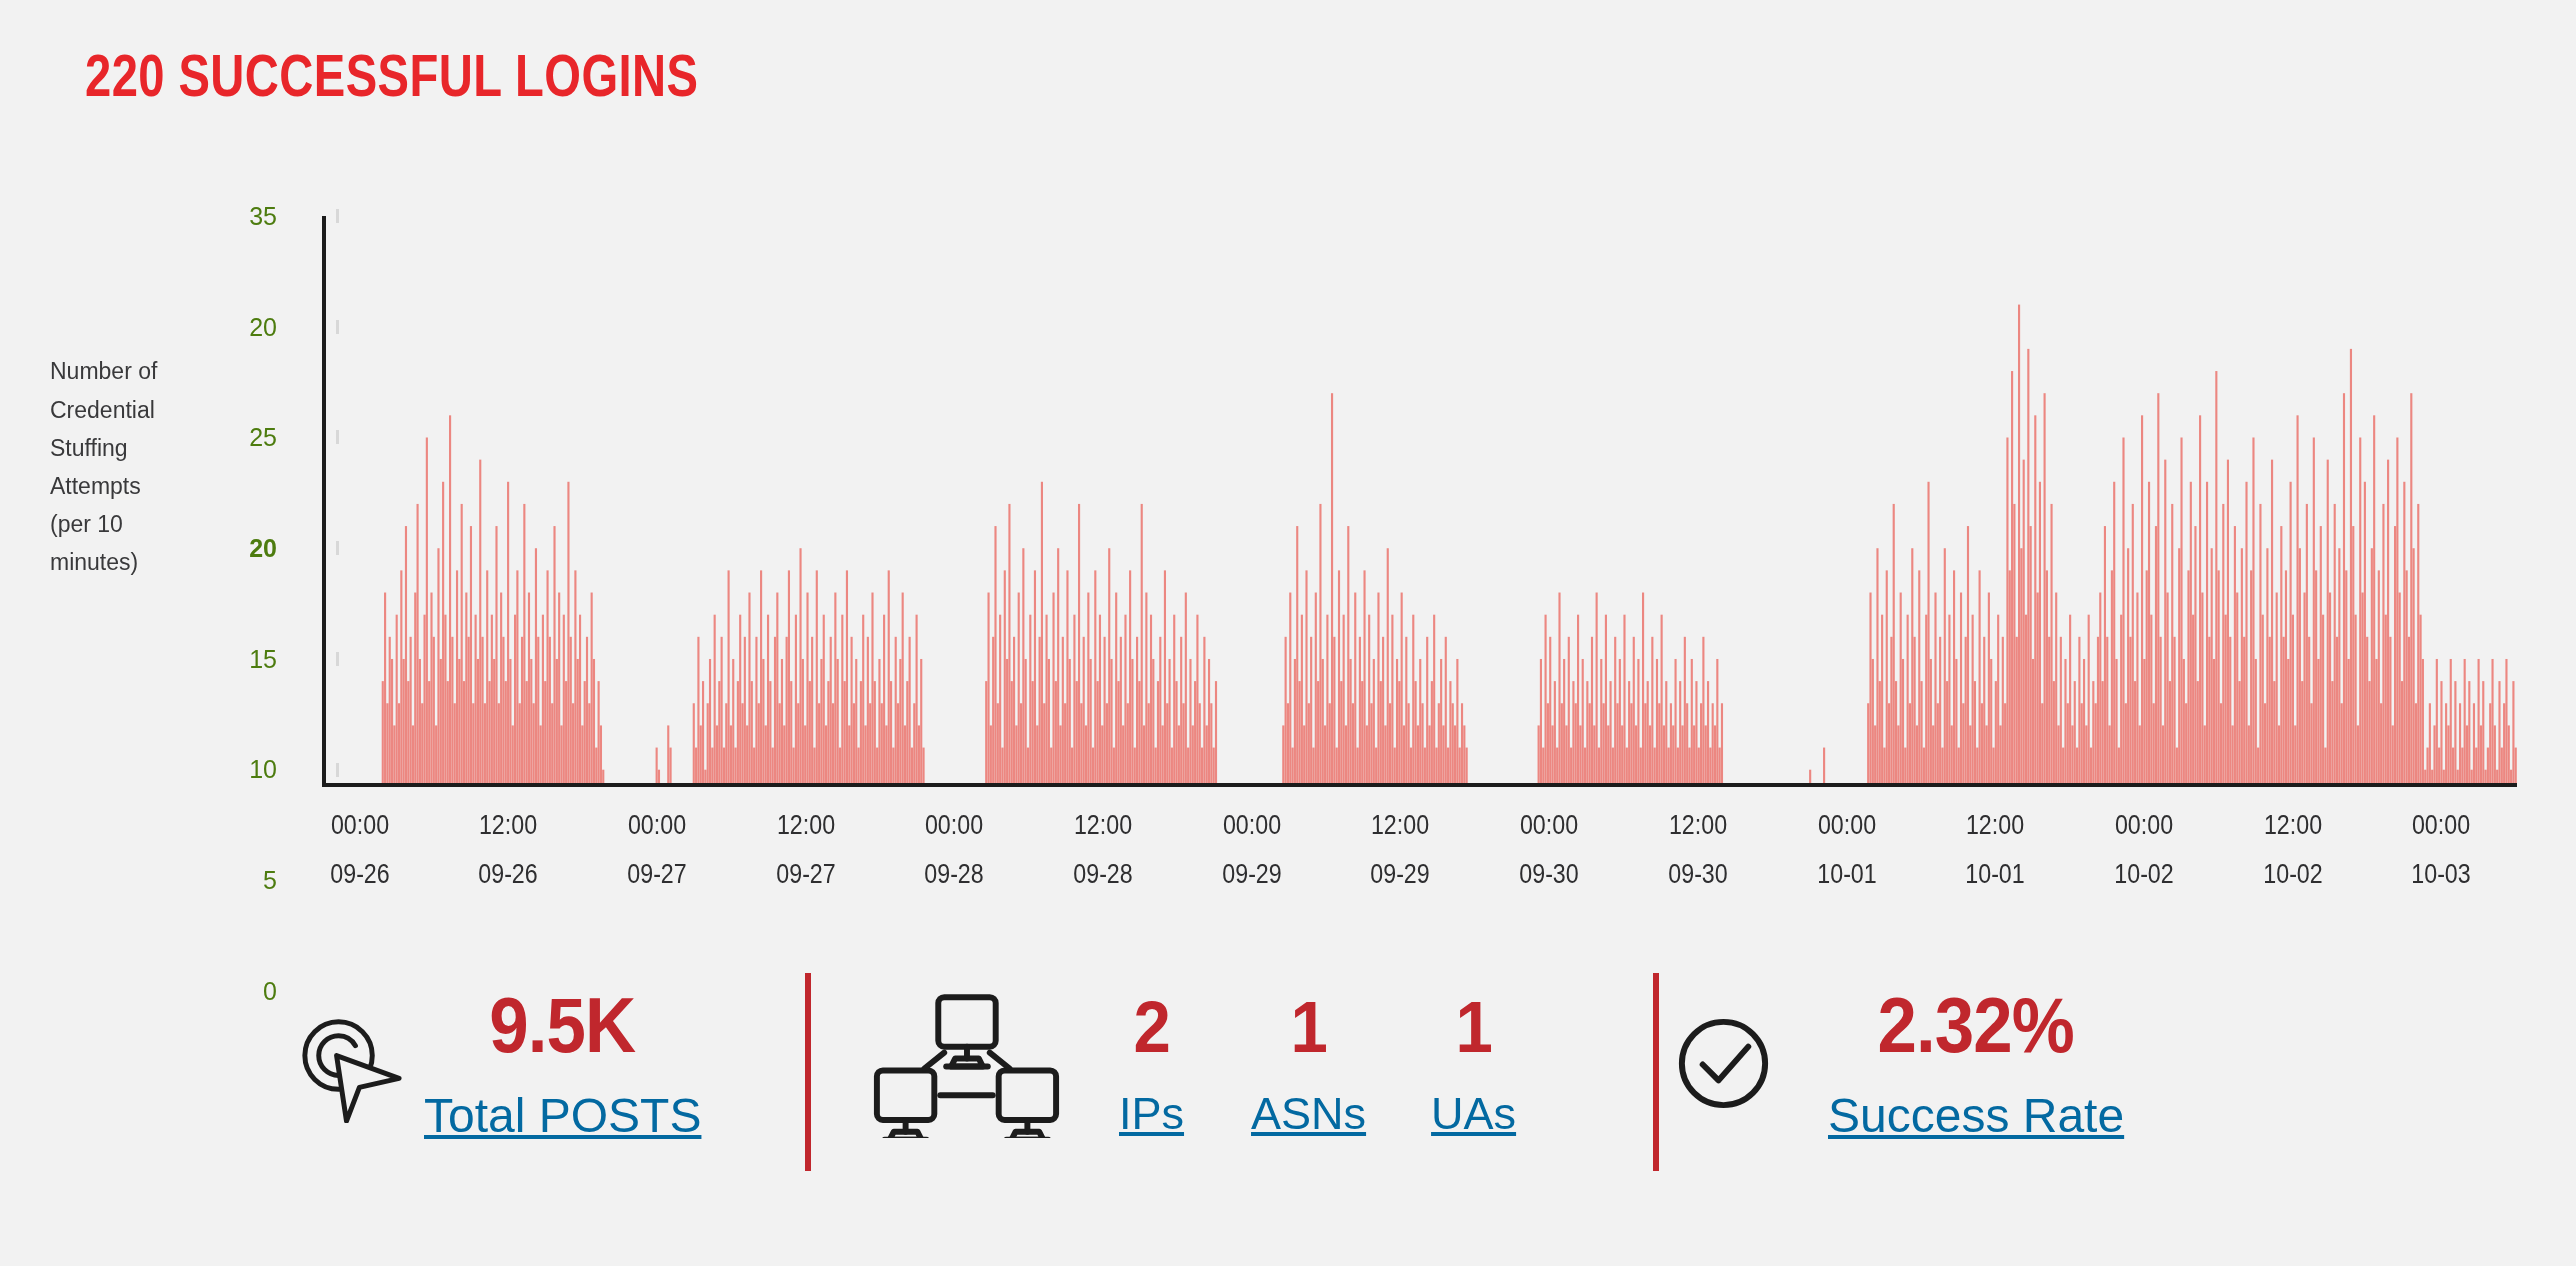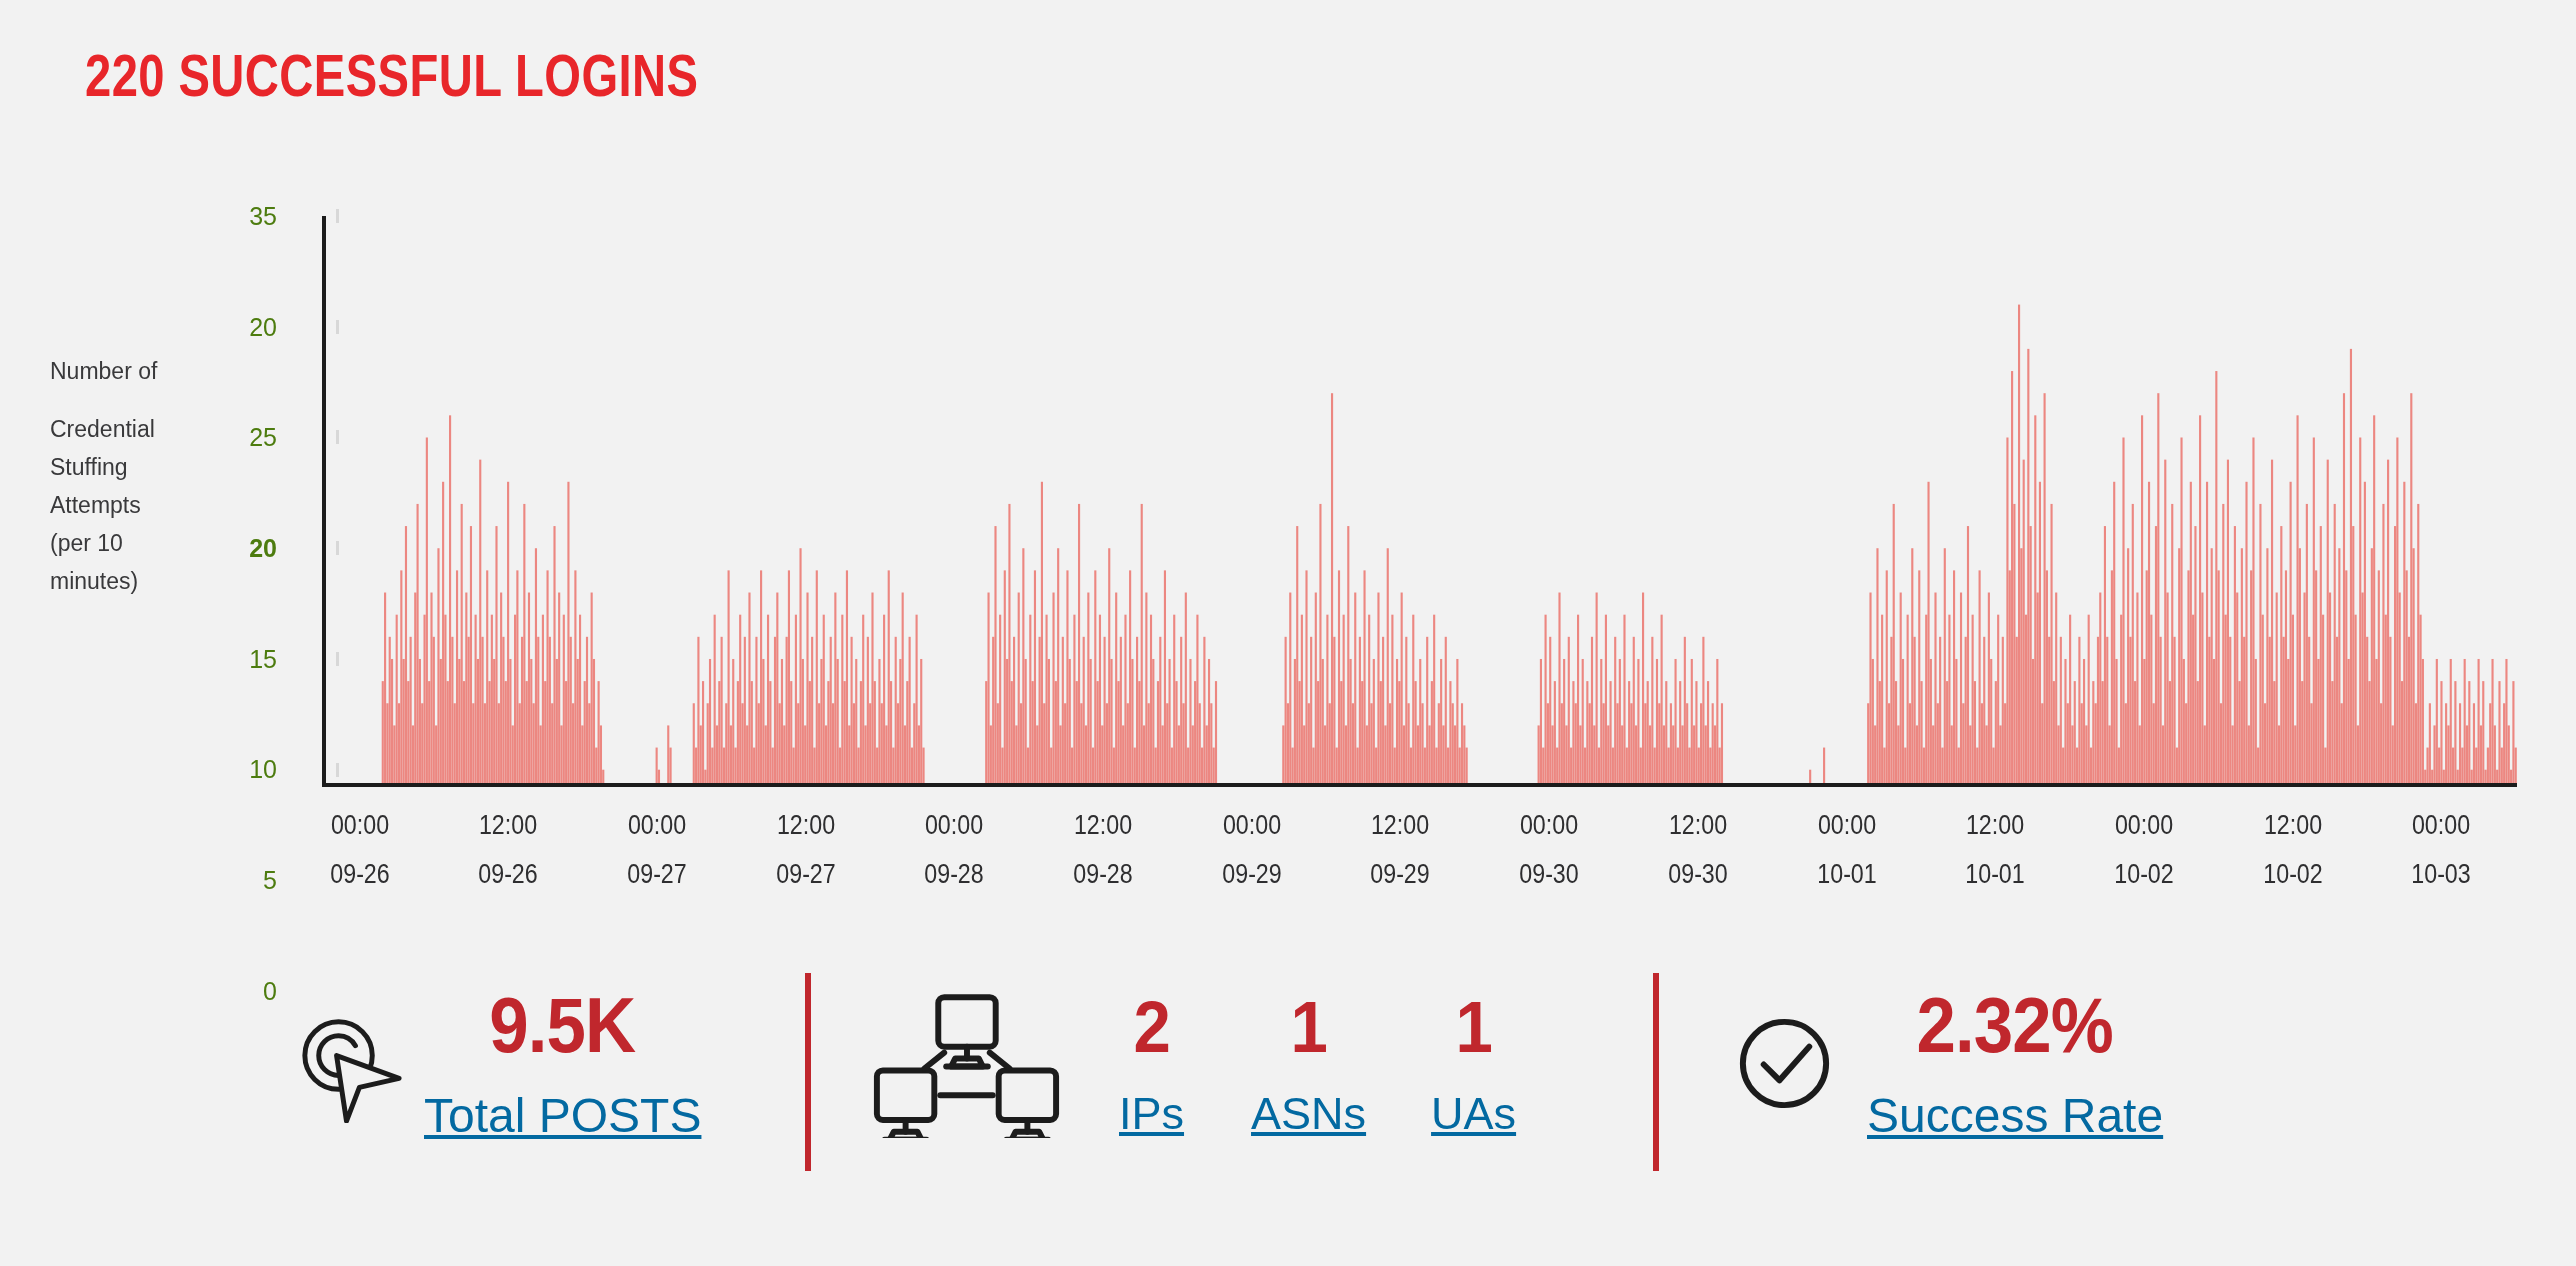--- a/index.html
+++ b/index.html
@@ -42,21 +42,21 @@
   #y-axis-title {
     position: absolute;
     left: 50px;
     top: 352px;
     width: 178px;
     font-size: 23px;
     line-height: 38px;
     color: #39393b;
   }
   #y-axis-title .ln { display: block; }
-  #y-axis-title .ln.gap { margin-bottom: 20px; }
+  #y-axis-title .ln.gap { margin-bottom: 1px; }
 
   .y-tick-label {
     position: absolute;
     right: 0;
     width: 59px;
     text-align: right;
     font-size: 25px;
     color: #4d7c0f;
     transform: translateY(-50%);
   }
@@ -1083,21 +1083,21 @@
       <span class="stat-label">ASNs</span>
     </div>
     <div class="stat-sub" style="margin-left:65px;">
       <span class="stat-value">1</span>
       <span class="stat-label">UAs</span>
     </div>
   </div>
 
   <div class="divider" style="left:1653px;"></div>
 
-  <div class="stat-group" style="left:1730px;">
+  <div class="stat-group" style="left:1669px;gap:22px;">
     <div class="stat-icon">
       <svg width="109" height="109" viewBox="0 0 110 110" fill="none" stroke="#1c1c1c" stroke-width="6" stroke-linecap="round" stroke-linejoin="round">
         <circle cx="55" cy="55" r="42"></circle>
         <path d="M34 56 L50 72 L80 38"></path>
       </svg>
     </div>
     <div class="stat-text" style="margin-left:28px;">
       <span class="stat-value">2.32%</span>
       <span class="stat-label">Success Rate</span>
     </div>

